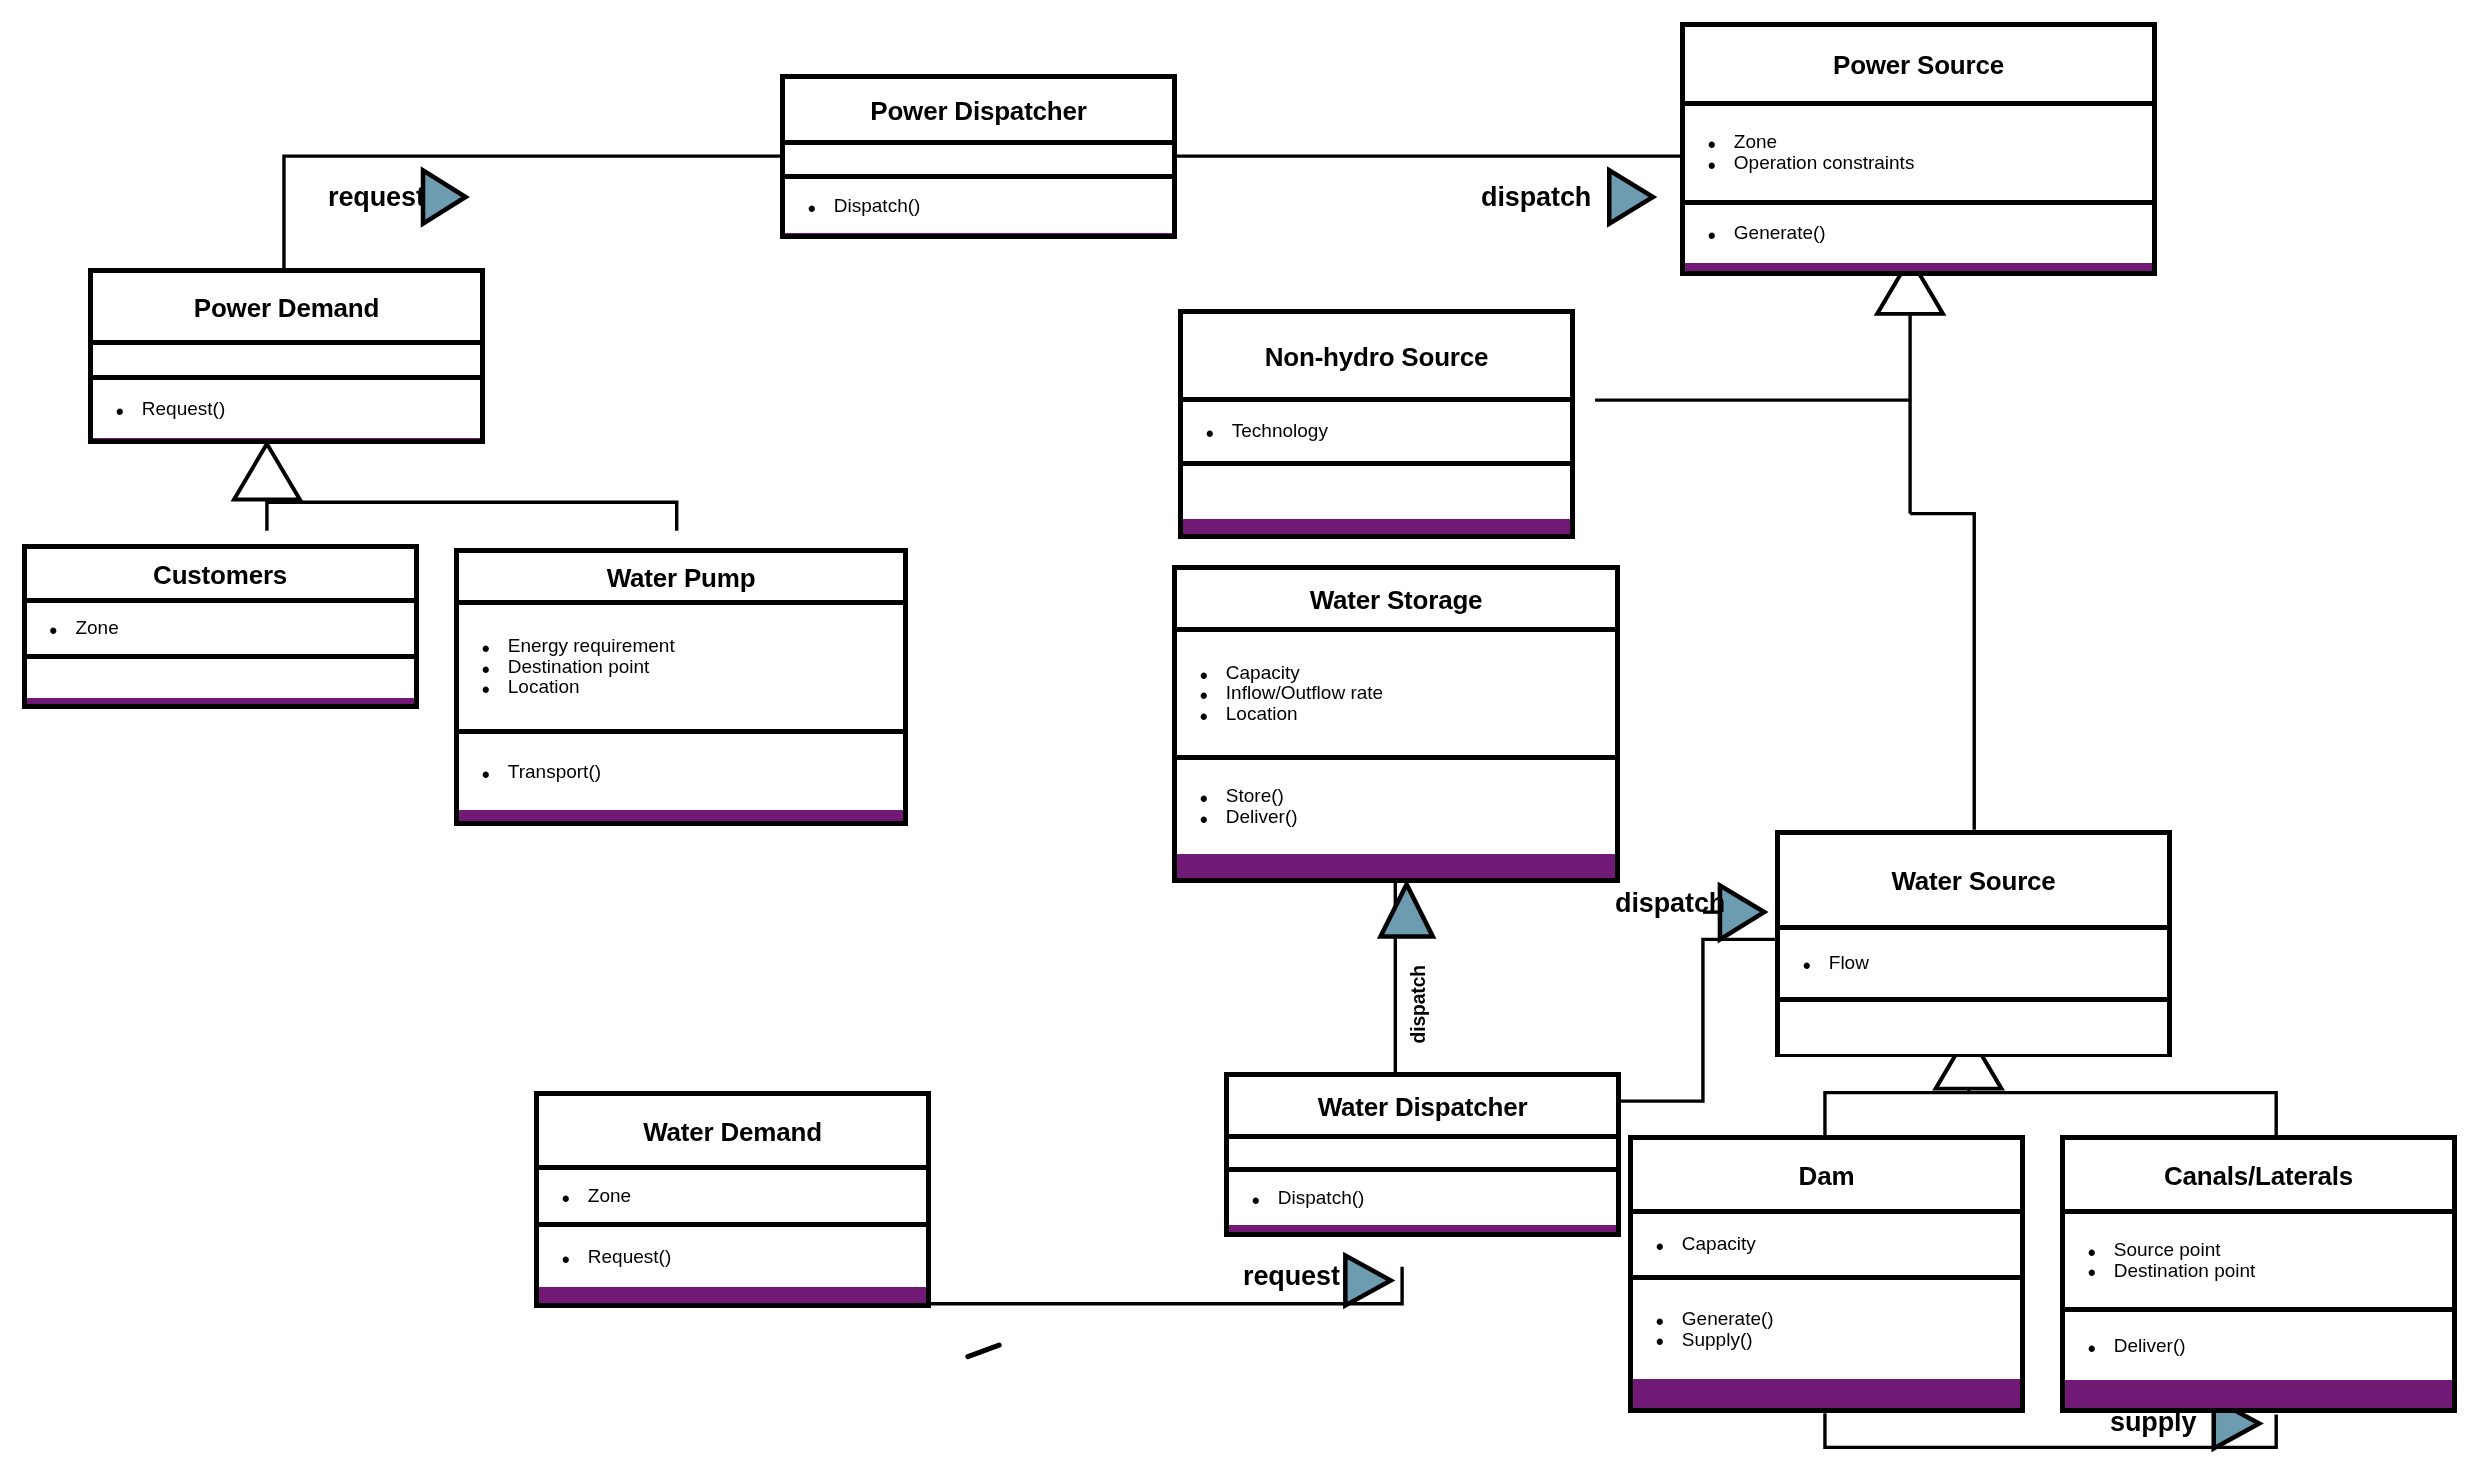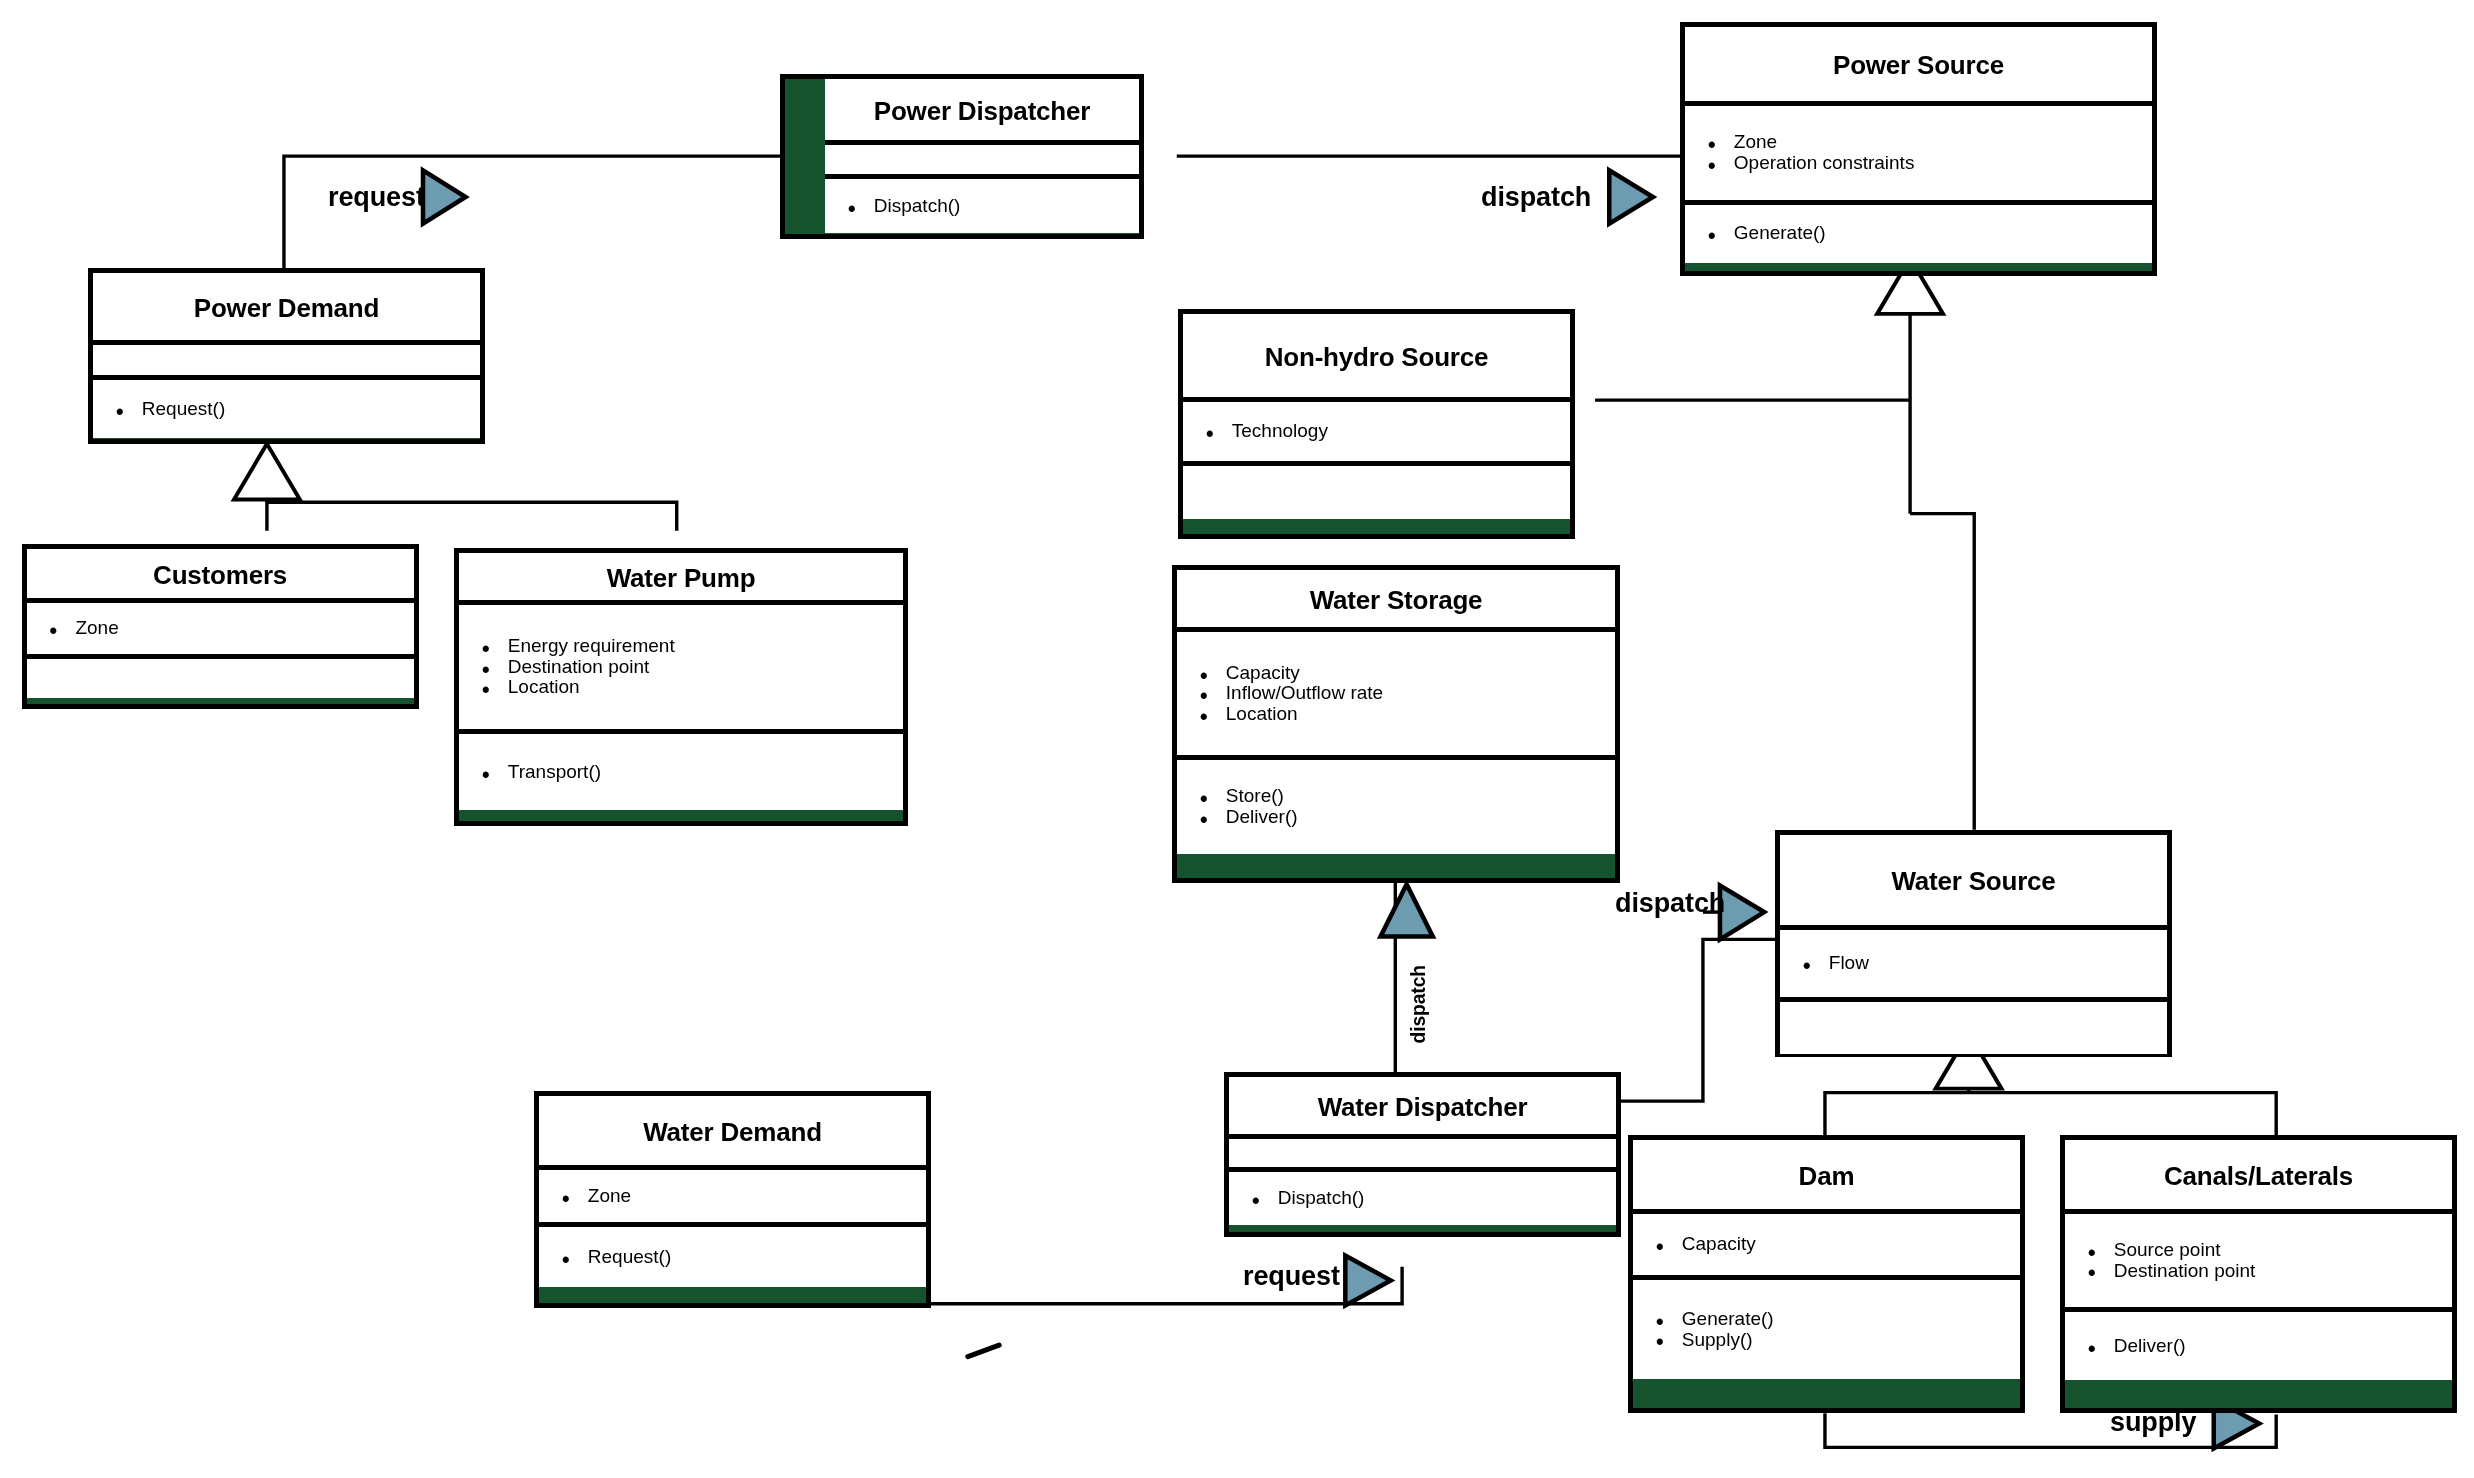--- a/index.html
+++ b/index.html
@@ -22,21 +22,21 @@
     position: absolute;
     left: 0;
     top: 0;
     width: 2475px;
     height: 1478px;
   }
   .uml-class {
     position: absolute;
     box-sizing: border-box;
     border: 5.7px solid #000000;
-    background: #14532d;
+    background: #701a75;
     z-index: 5;
   }
   .compartment {
     box-sizing: border-box;
     background: #ffffff;
     border-bottom: 5.1px solid #000000;
     display: flex;
     flex-direction: column;
     justify-content: center;
   }
@@ -146,21 +146,21 @@
     <g>
       <path d="M 3215 2490 L 3215 2550 L 4010 2550 L 4010 2492" fill="none" stroke="#000000" stroke-width="6"></path>
       <polygon points="3900,2465 3900,2552 3980,2508" fill="#6d9cb0" stroke="#000000" stroke-width="8"></polygon>
     </g>
 
     <g>
       <path d="M 1705 2390 L 1760 2370" fill="none" stroke="#000000" stroke-width="9" stroke-linecap="round"></path>
     </g>
   </svg>
 
-  <div class="uml-class" style="left:780px; top:74px; width:364px; height:165px;padding-left:40px;">
+  <div class="uml-class" style="left:780px; top:74px; width:397px; height:165px;">
     <div class="compartment" style="height:66px;">
       <div class="class-title">Power Dispatcher</div>
     </div>
     <div class="compartment" style="height:34px;">
       <ul class="member-list"></ul>
     </div>
     <div class="compartment last" style="height:54px;">
       <ul class="member-list">
         <li class="member">Dispatch()</li>
       </ul>

